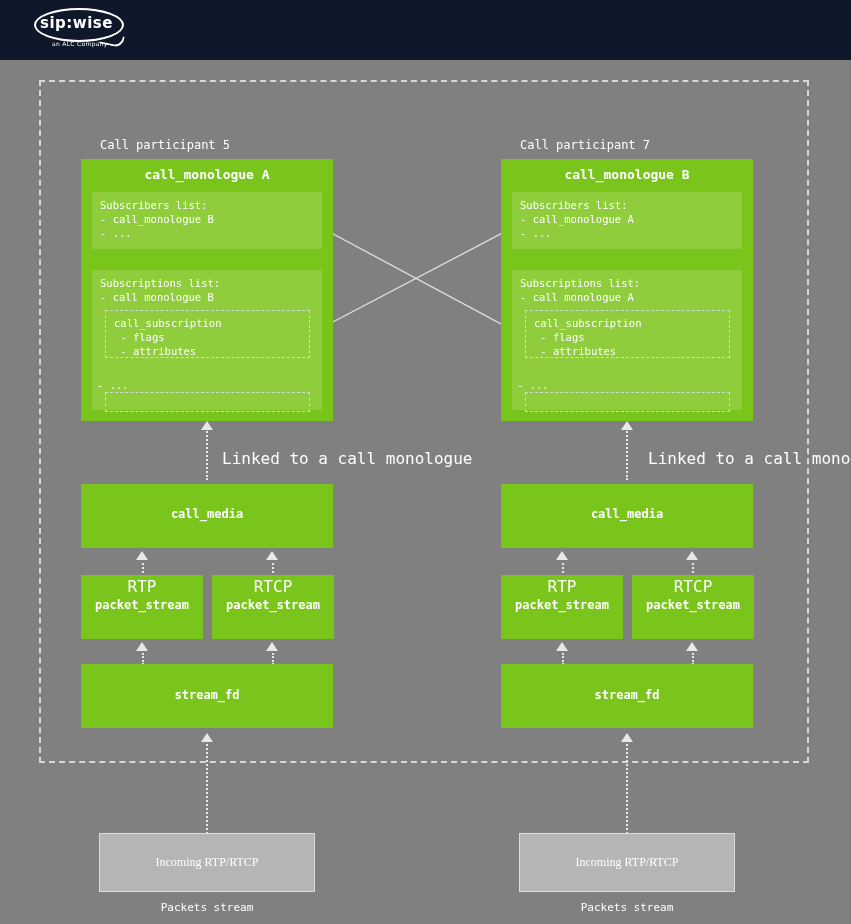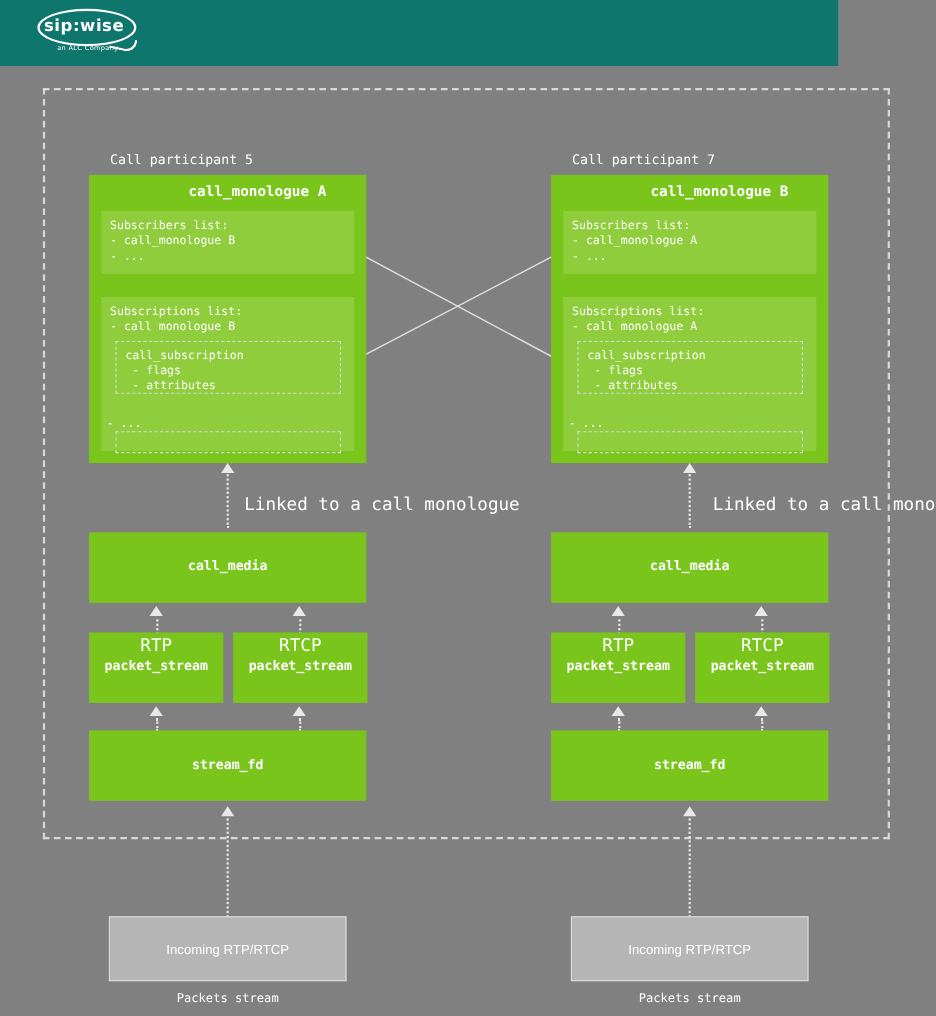--- a/index.html
+++ b/index.html
@@ -12,22 +12,22 @@
     height: 924px;
     font-family: "DejaVu Sans Mono", monospace;
     position: relative;
     overflow: hidden;
   }
 
   
   .header {
     position: absolute;
     left: 0; top: 0;
-    width: 762px; height: 60px;
-    background: #0f766e;
+    width: 851px; height: 60px;
+    background: #0f172a;
   }
   .logo {
     position: absolute;
     left: 26px; top: 6px;
     width: 110px; height: 48px;
   }
   .logo-oval {
     position: absolute;
     left: 8px; top: 2px;
     width: 86px; height: 30px;
@@ -97,21 +97,20 @@
   }
   .box-title {
     position: absolute;
     left: 0; top: 0;
     width: 100%;
     text-align: center;
     color: #ffffff;
     font-size: 13px;
     font-weight: bold;
     font-family: "DejaVu Sans Mono", monospace;
-    padding-left: 27px;
   }
 
   .inner-box {
     position: absolute;
     background: #8fcd3d;
     box-sizing: border-box;
     color: #ffffff;
     font-size: 10.5px;
     line-height: 14px;
     font-family: "DejaVu Sans Mono", monospace;
@@ -162,21 +161,21 @@
     white-space: nowrap;
   }
 
   .grey-box {
     position: absolute;
     background: #b5b5b5;
     border: 1px solid #dcdcdc;
     box-sizing: border-box;
     color: #ffffff;
     font-size: 12px;
-    font-family: Liberation Sans, sans-serif;
+    font-family: Liberation Serif, serif;
     display: flex;
     align-items: center;
     justify-content: center;
     text-align: right;
   }
 
   
   .vdotted {
     position: absolute;
     border-left: 2px dotted #e8e8e8;

